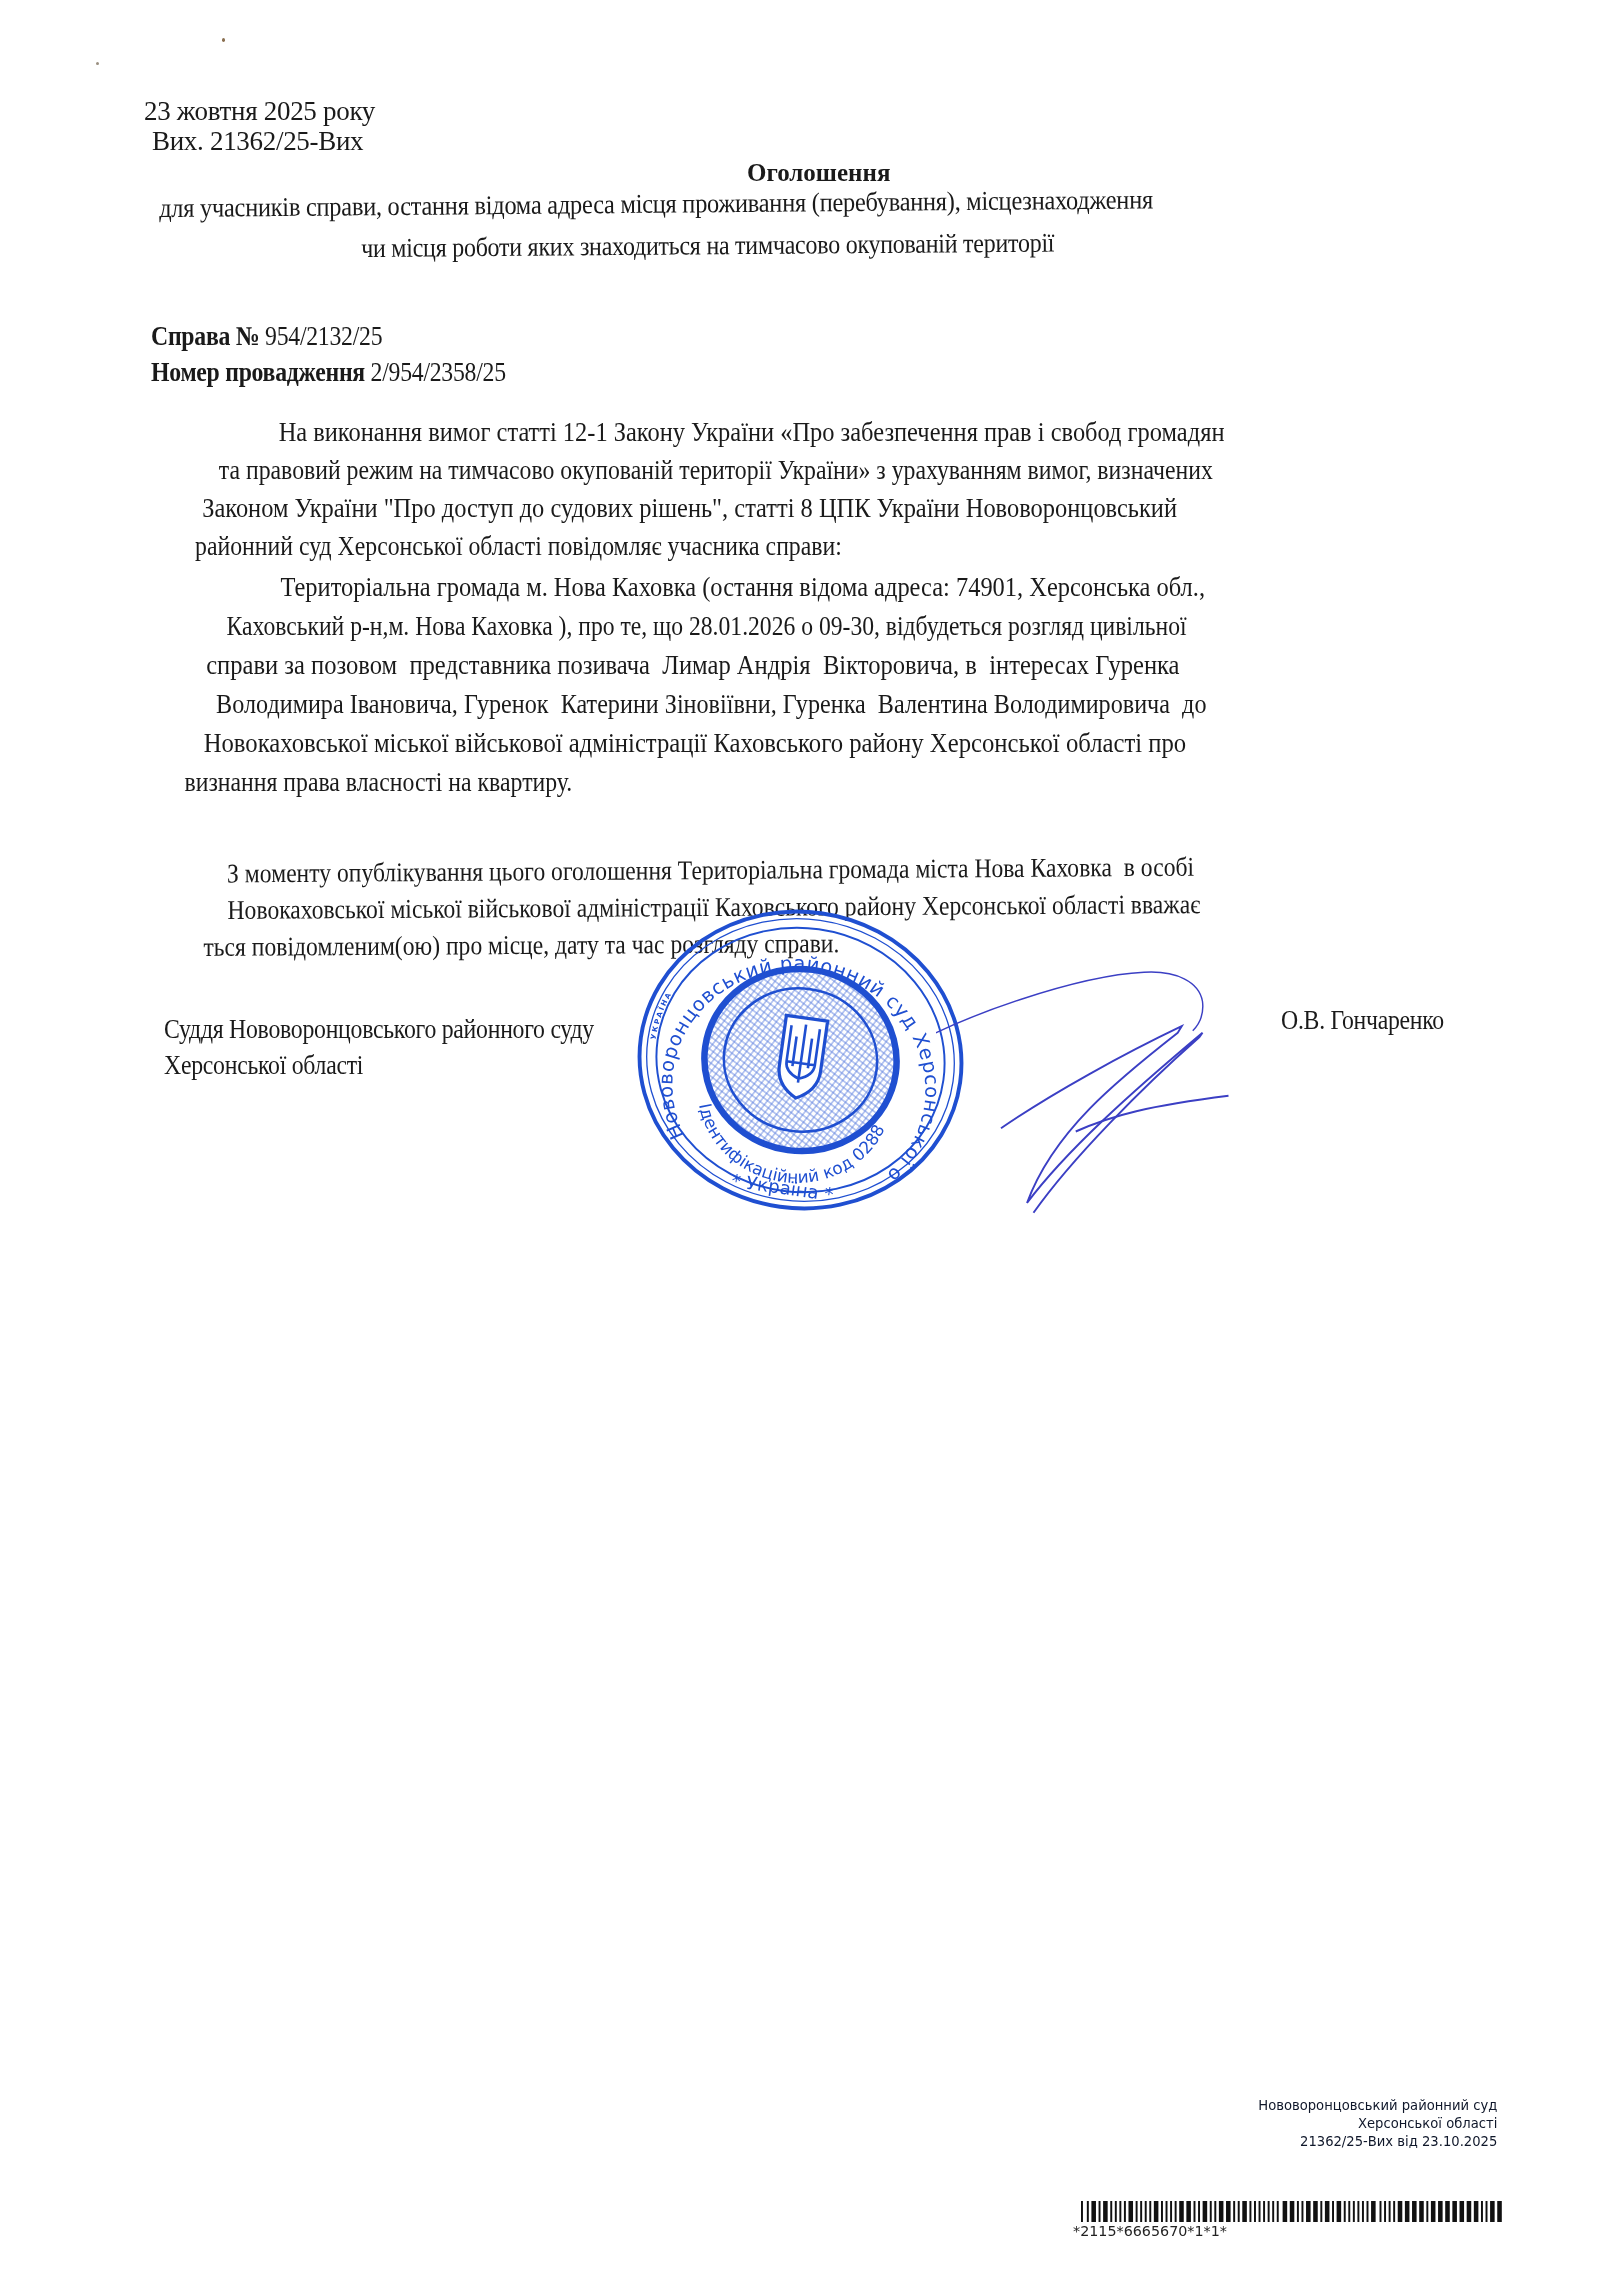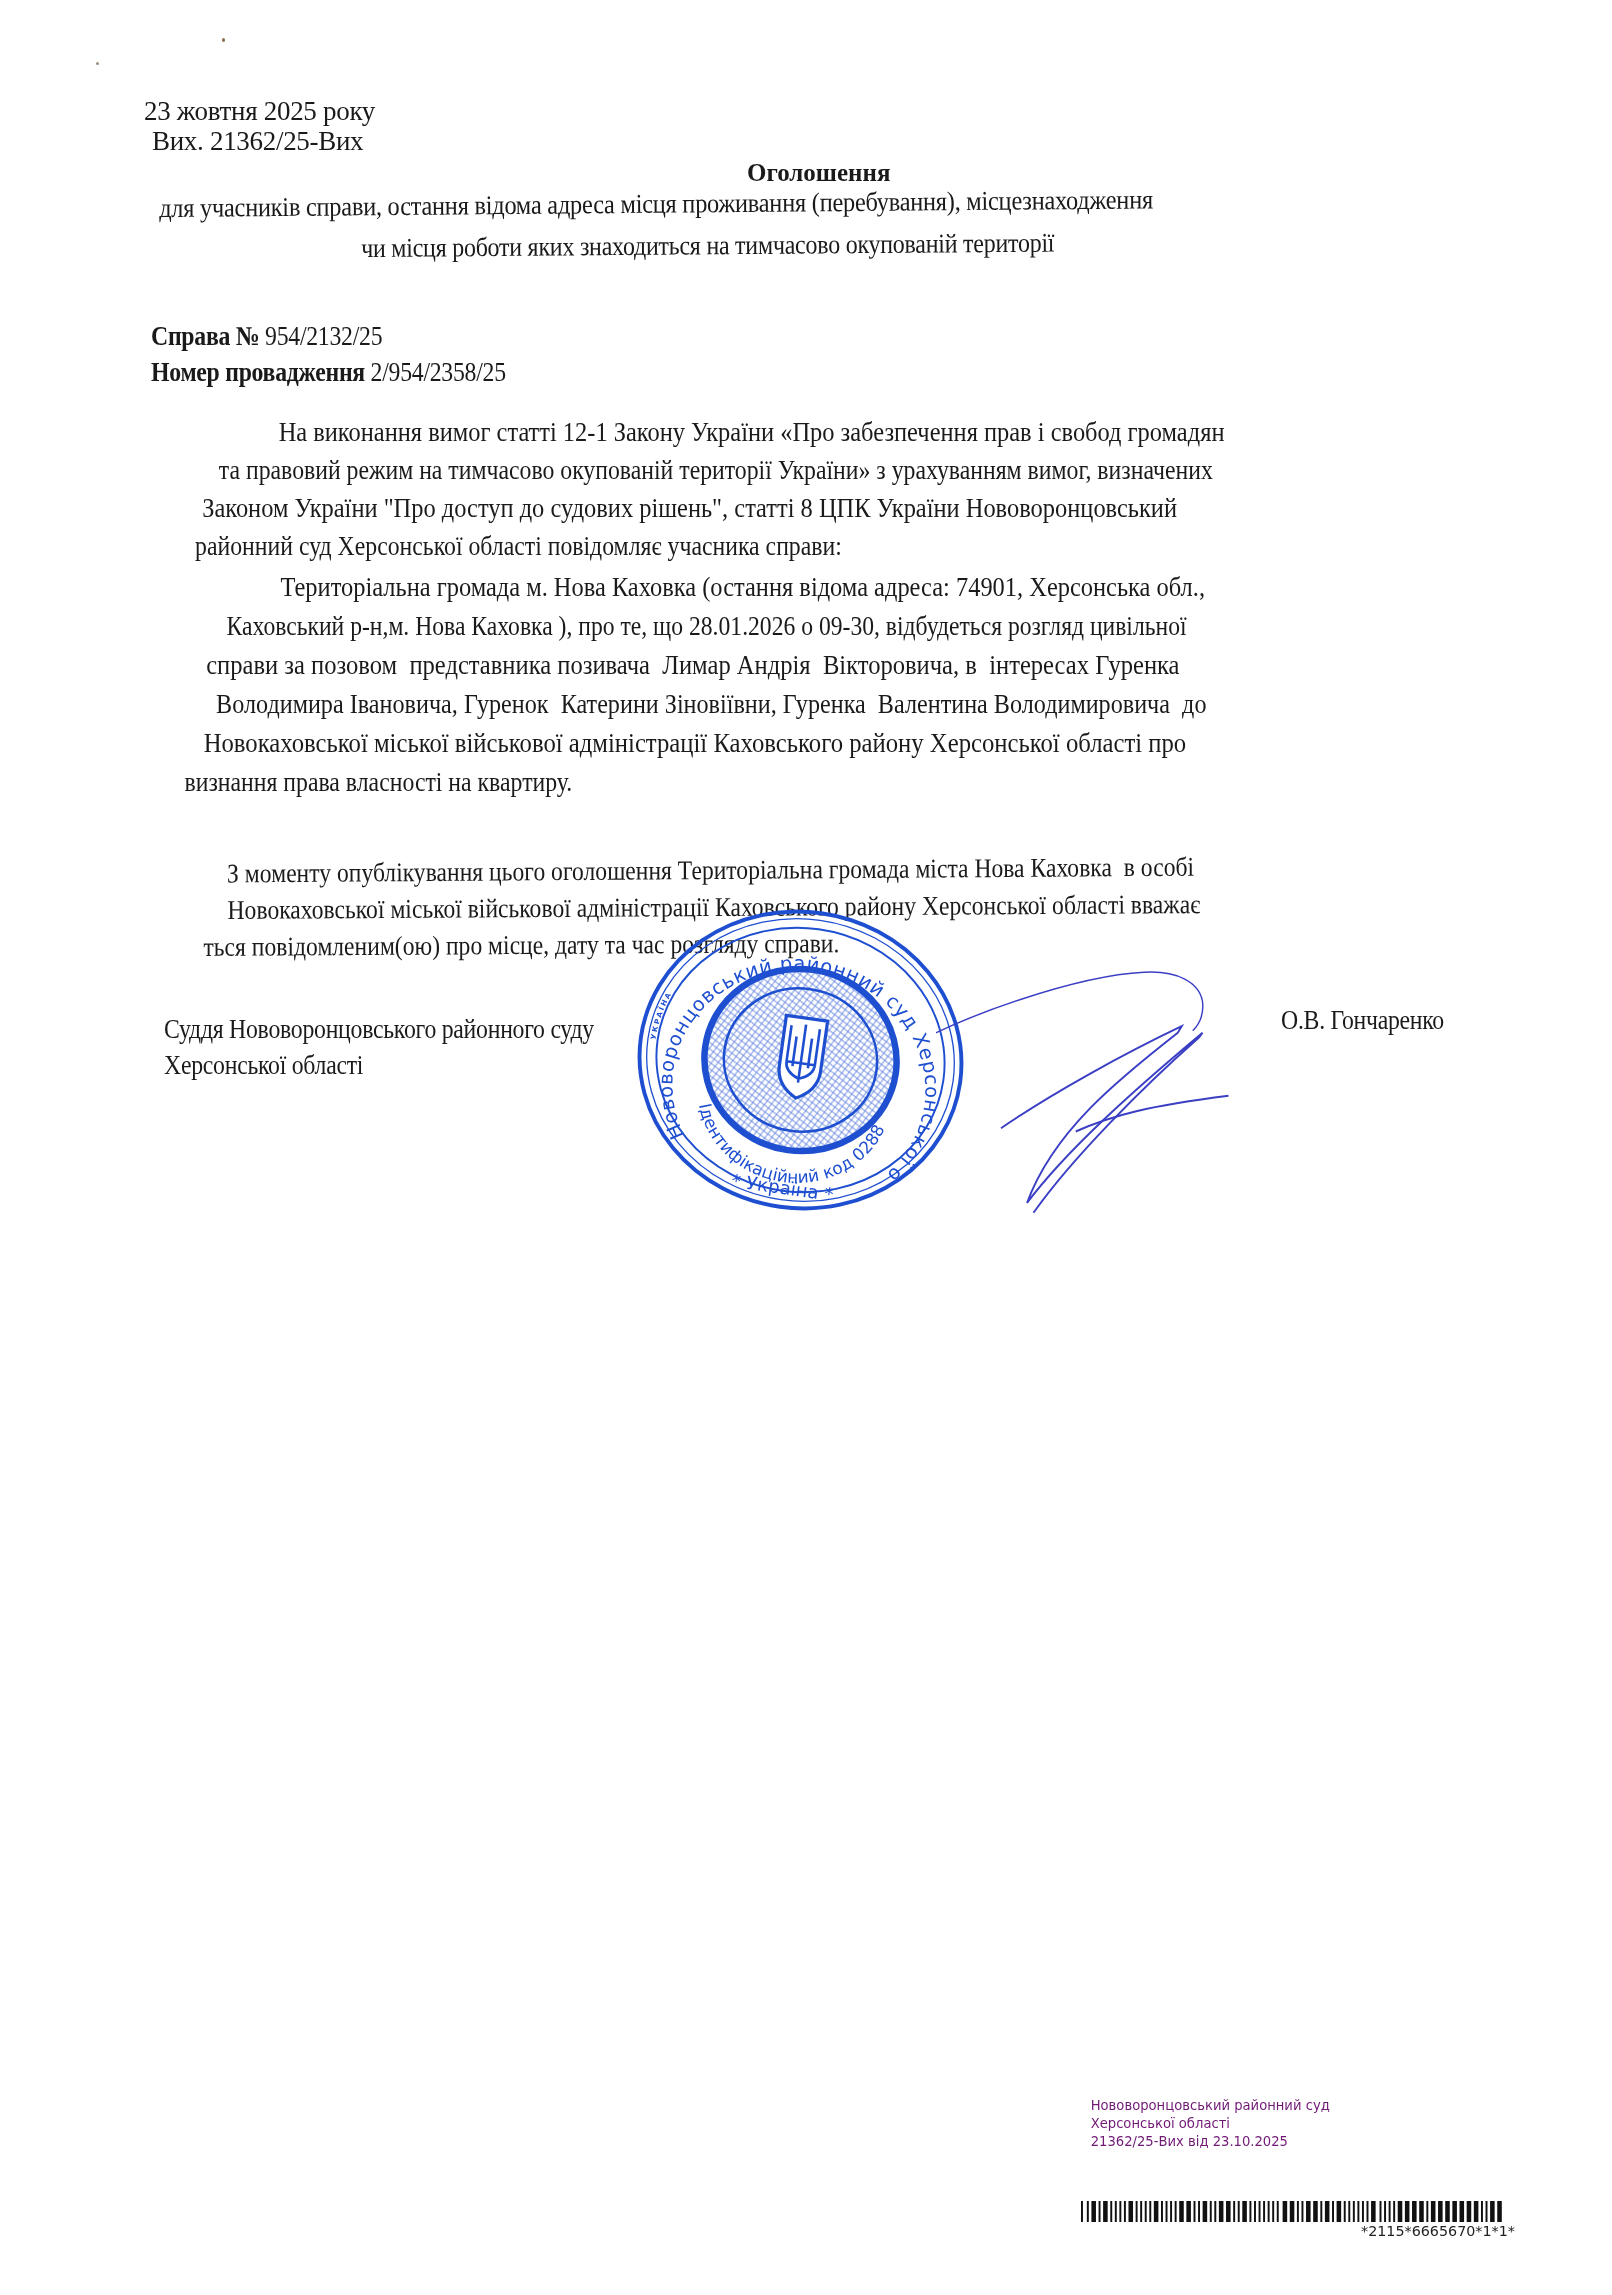--- a/index.html
+++ b/index.html
@@ -25,25 +25,25 @@
 
   .para { position: absolute; left: 151px; font-size: 27px; line-height: 1; }
 
   .sig-left-1 { left: 164px; top: 1016px; }
   .sig-left-2 { left: 164px; top: 1052px; }
   .sig-name { left: 1281px; top: 1007px; }
 
   .stamp { position: absolute; left: 628px; top: 904px; width: 345px; height: 312px; }
   .signature { position: absolute; left: 936px; top: 956px; width: 338px; height: 273px; }
 
-  .footer { position: absolute; left: 1073px; top: 2097px; width: 442px; text-align: left;
-            font-family: "DejaVu Sans", sans-serif; font-size: 14.3px; color: #701a75; line-height: 1.25; }
+  .footer { position: absolute; left: 1073px; top: 2097px; width: 442px; text-align: right;
+            font-family: "DejaVu Sans", sans-serif; font-size: 14.3px; color: #0f172a; line-height: 1.25; }
   .footer .fl { display: block; transform: scaleX(0.92); }
   .barcode { position: absolute; left: 1081px; top: 2201px; width: 426px; height: 21px; }
-  .barcode-text { position: absolute; left: 1073px; top: 2223px; width: 442px; text-align: right;
+  .barcode-text { position: absolute; left: 1073px; top: 2223px; width: 442px; text-align: left;
                   font-family: "DejaVu Sans", sans-serif; font-size: 14.3px; color: #222; }
 </style>
 </head>
 <body>
 
 <div class="speck" style="left:96px;top:62px;width:3.3px;height:3.3px;"></div>
 <div class="speck" style="left:222px;top:38px;width:3.3px;height:3.9px;background:#8a6f50;"></div>
 
 <div class="abs t header-date">23 жовтня 2025 року</div>
 <div class="abs t header-ref">Вих. 21362/25-Вих</div>

